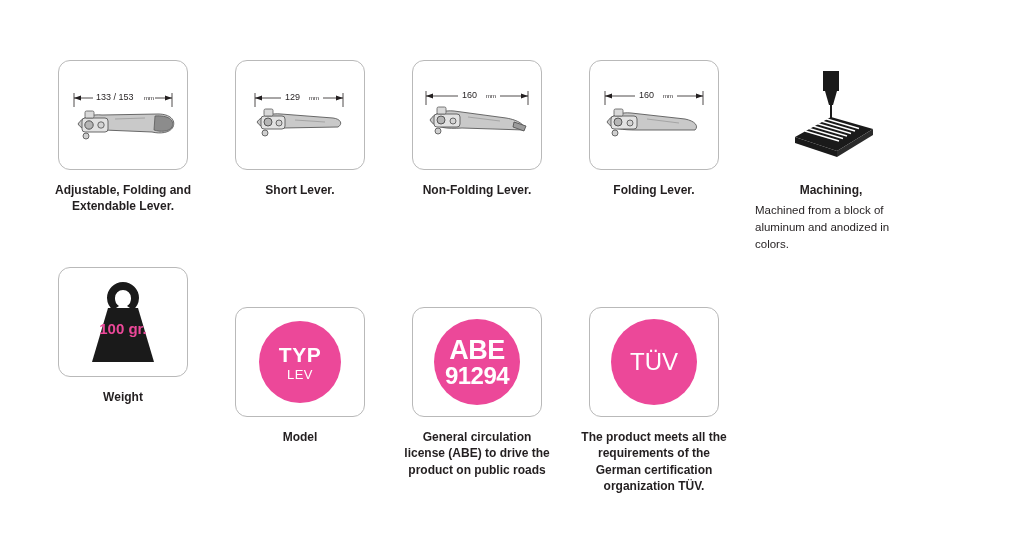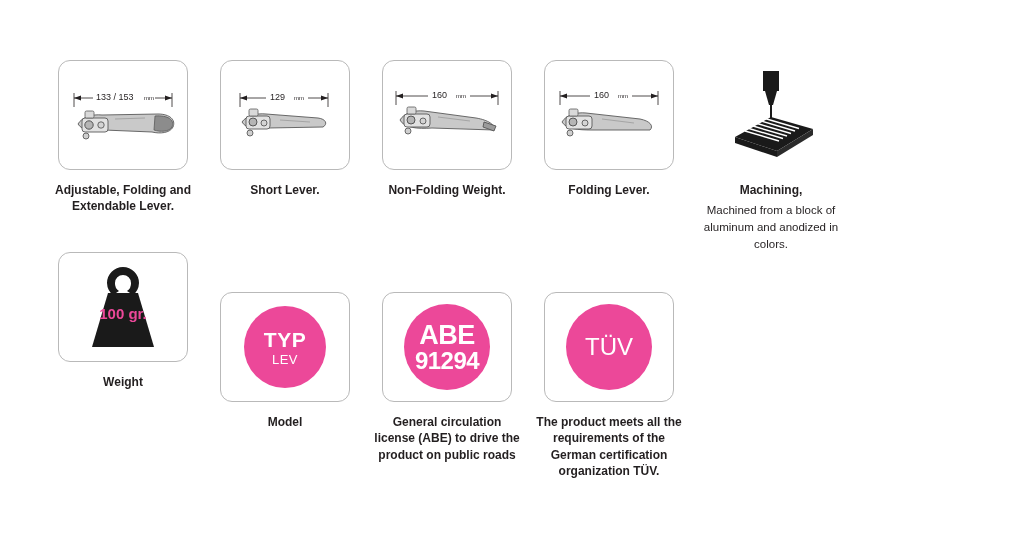--- a/index.html
+++ b/index.html
@@ -19,21 +19,21 @@
     width: 1024px;
     height: 533px;
   }
   .grid {
     position: absolute;
     left: 42px;
     top: 60px;
     width: 940px;
     display: flex;
     flex-wrap: wrap;
-    gap: 0;
+    gap: 15px;
   }
   .cell {
     width: 162px;
     margin-right: 0;
     display: flex;
     flex-direction: column;
     align-items: center;
   }
   .row2 { margin-top: 40px; }
 
@@ -56,21 +56,20 @@
     line-height: 1.35;
     text-align: center;
     width: 150px;
     color: #231f20;
   }
   .subcaption {
     margin-top: 4px;
     font-size: 11.5px;
     font-weight: normal;
     line-height: 1.45;
-    text-align: center;
     width: 152px;
     color: #231f20;
   }
   
   .badge-circle {
     width: 86px;
     height: 86px;
     border-radius: 50%;
     background: #ec4899;
     color: #ffffff;
@@ -209,21 +208,21 @@
             <rect x="20" y="52" width="26" height="13" rx="3" fill="#e2e2e2" stroke="#5a5a5a" stroke-width="0.9"></rect>
             <circle cx="27" cy="58" r="4" fill="#b5b5b5" stroke="#4a4a4a" stroke-width="0.9"></circle>
             <circle cx="39" cy="59" r="3" fill="#d4d4d4" stroke="#4a4a4a" stroke-width="0.8"></circle>
             <rect x="23" y="45" width="9" height="7" rx="1.5" fill="#d9d9d9" stroke="#5a5a5a" stroke-width="0.8"></rect>
             <circle cx="24" cy="69" r="3" fill="#cfcfcf" stroke="#4a4a4a" stroke-width="0.8"></circle>
             <path d="M100,60 L112,64 L110,69 L99,65 Z" fill="#9b9b9b" stroke="#4a4a4a" stroke-width="0.8"></path>
             <line x1="54" y1="55" x2="86" y2="59" stroke="#9a9a9a" stroke-width="0.8"></line>
           </g>
         </svg>
       </div>
-      <div class="caption">Non-Folding Weight.</div>
+      <div class="caption">Non-Folding Lever.</div>
     </div>
 
     <div class="cell">
       <div class="box">
         <svg width="126" height="106" viewBox="0 0 126 106">
           <line x1="14" y1="34" x2="112" y2="34" stroke="#231f20" stroke-width="0.8"></line>
           <line x1="14" y1="29" x2="14" y2="43" stroke="#231f20" stroke-width="0.8"></line>
           <line x1="112" y1="29" x2="112" y2="43" stroke="#231f20" stroke-width="0.8"></line>
           <polygon points="14,34 21,31.5 21,36.5" fill="#231f20"></polygon>
           <polygon points="112,34 105,31.5 105,36.5" fill="#231f20"></polygon>

